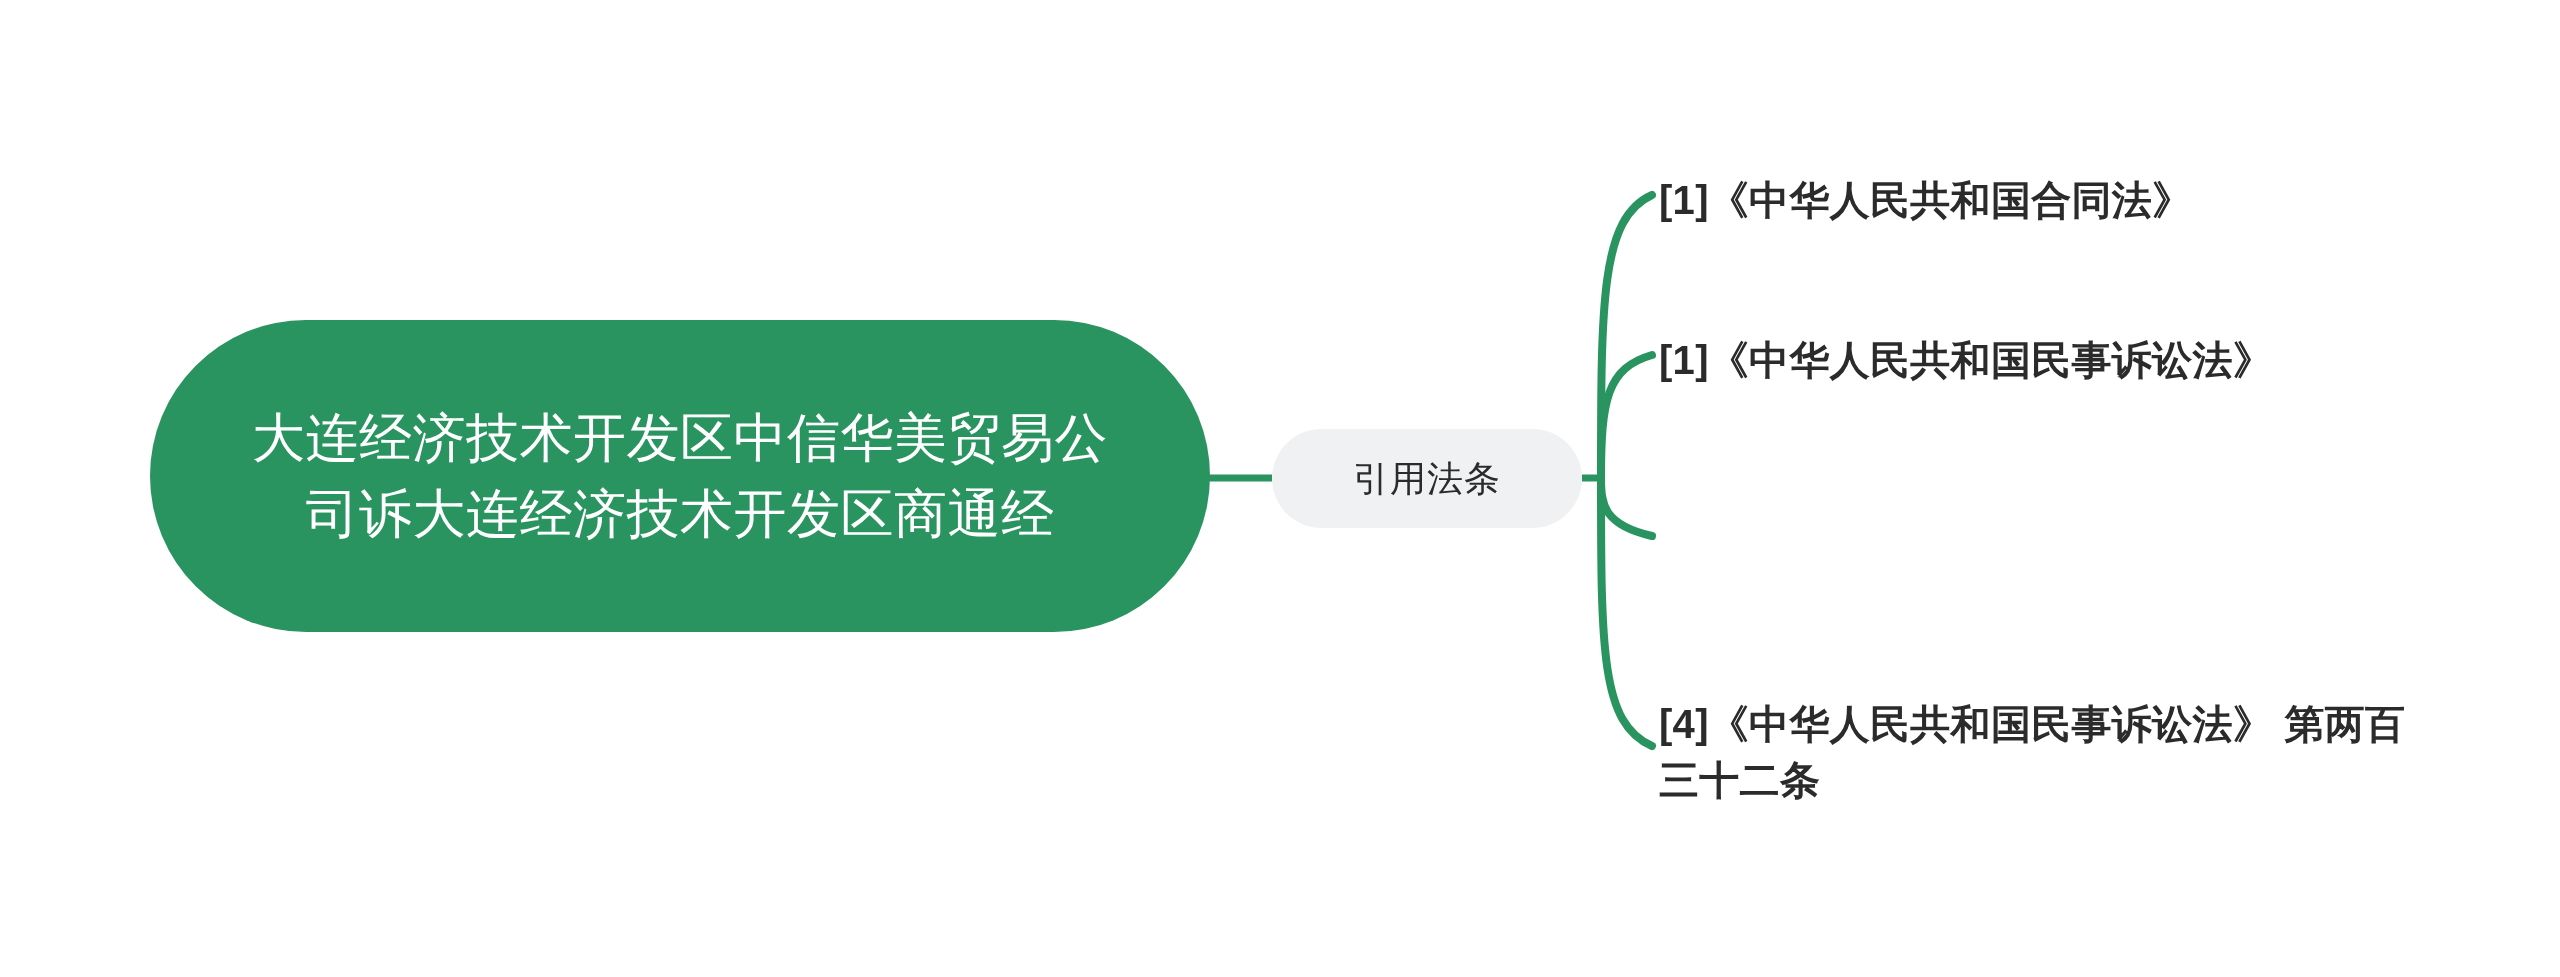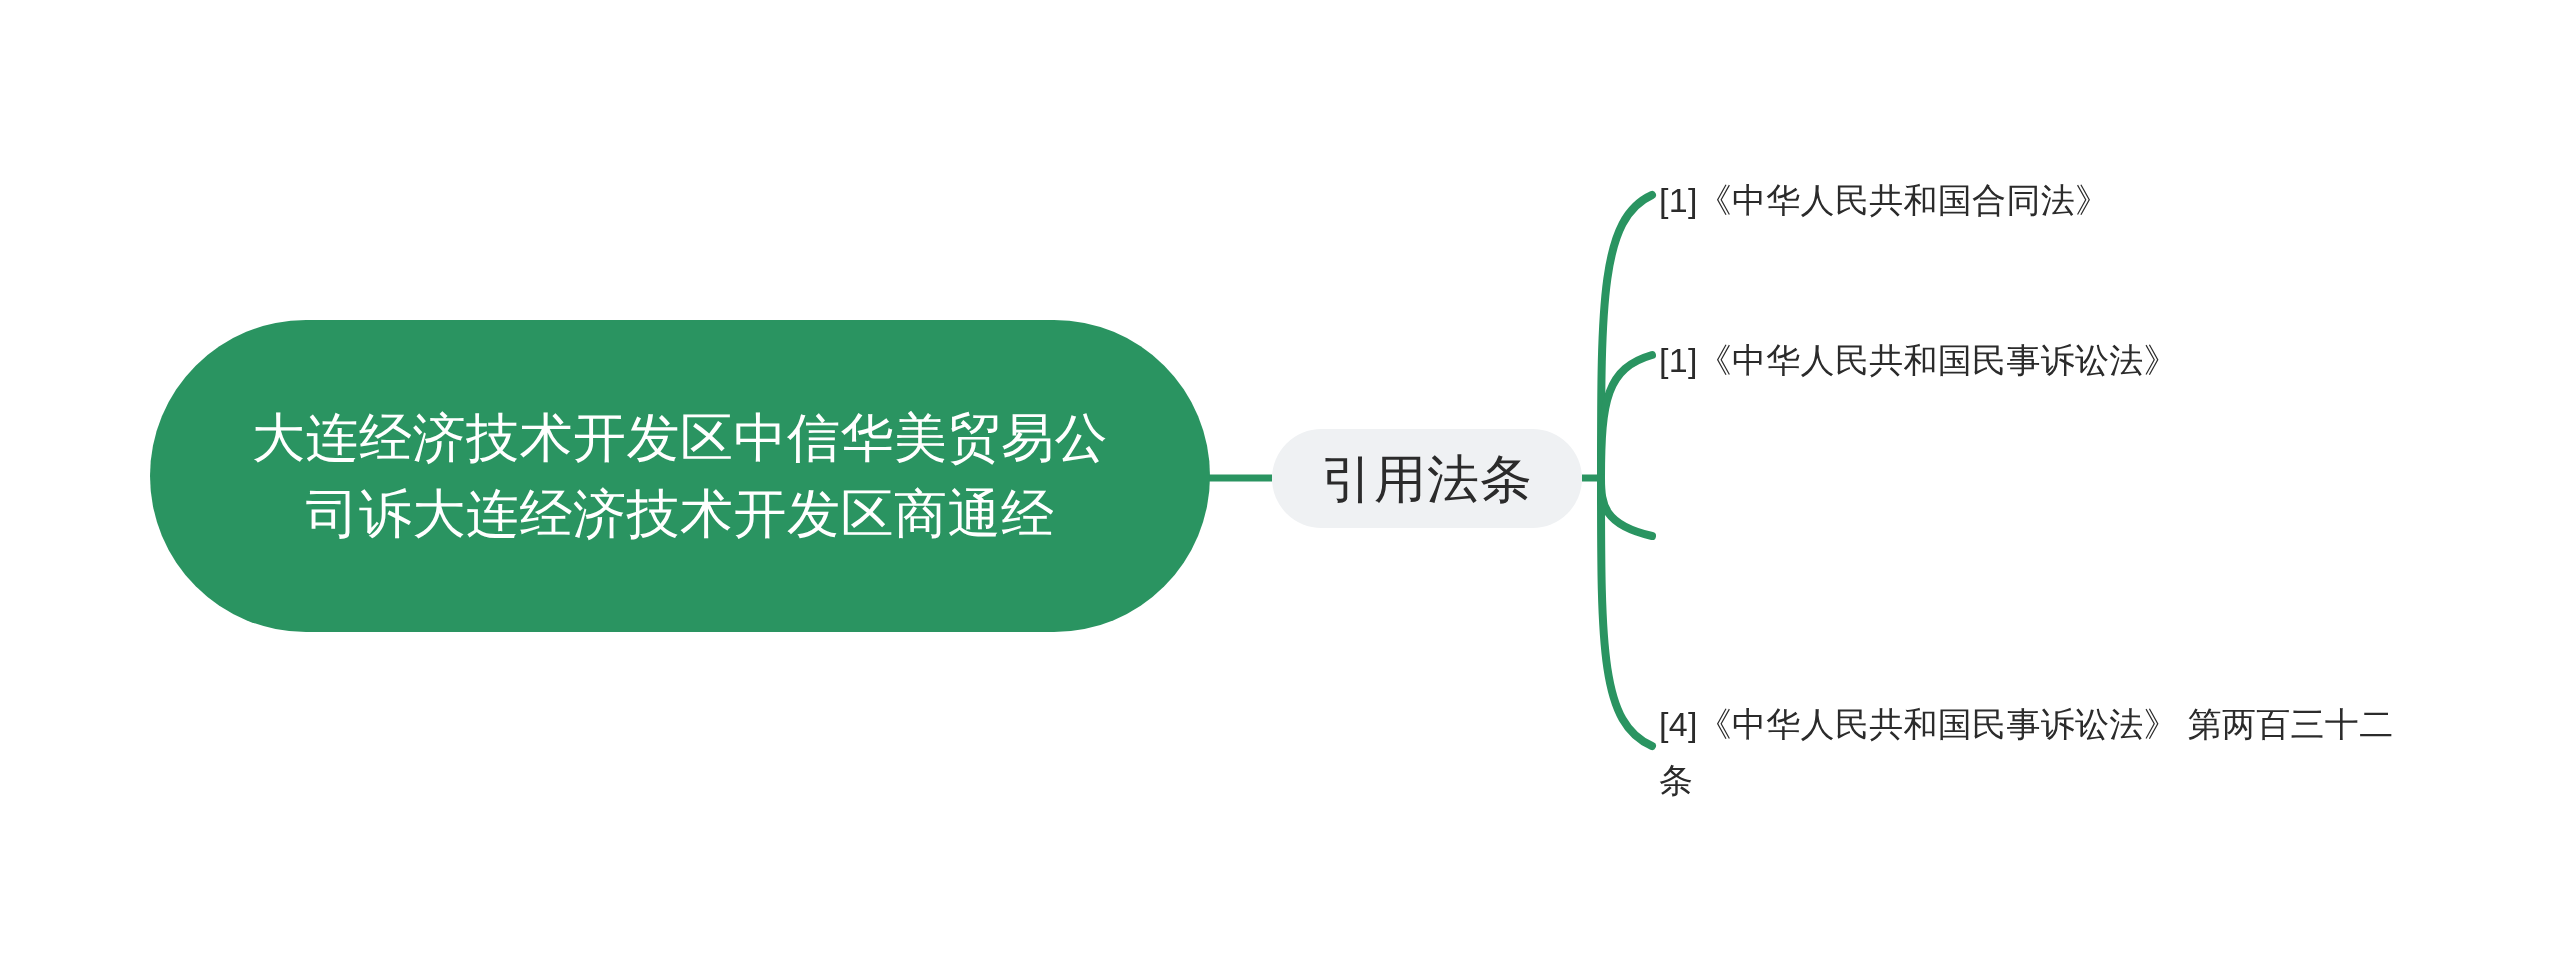--- a/index.html
+++ b/index.html
@@ -63,35 +63,35 @@
     width: 310px;
     height: 99px;
     background: #EFF1F3;
     border-radius: 50px;
     display: flex;
     align-items: center;
     justify-content: center;
   }
   .branch-node-label {
     color: #2B2B2B;
-    font-size: 52px;
+    font-size: 36px;
     line-height: 44px;
     letter-spacing: 1px;
     font-weight: 400;
     white-space: nowrap;
   }
 
   
   .leaf {
     position: absolute;
     left: 1659px;
     color: #2B2B2B;
-    font-size: 34px;
+    font-size: 40px;
     line-height: 56px;
-    font-weight: 400;
+    font-weight: 700;
     letter-spacing: 0.3px;
   }
   .leaf-1 { top: 172px;  width: 760px; }
   .leaf-2 { top: 332px;  width: 800px; }
   .leaf-3 { top: 492px;  width: 742px; }
   .leaf-4 { top: 696px;  width: 762px; }
 </style>
 </head>
 <body>
 

